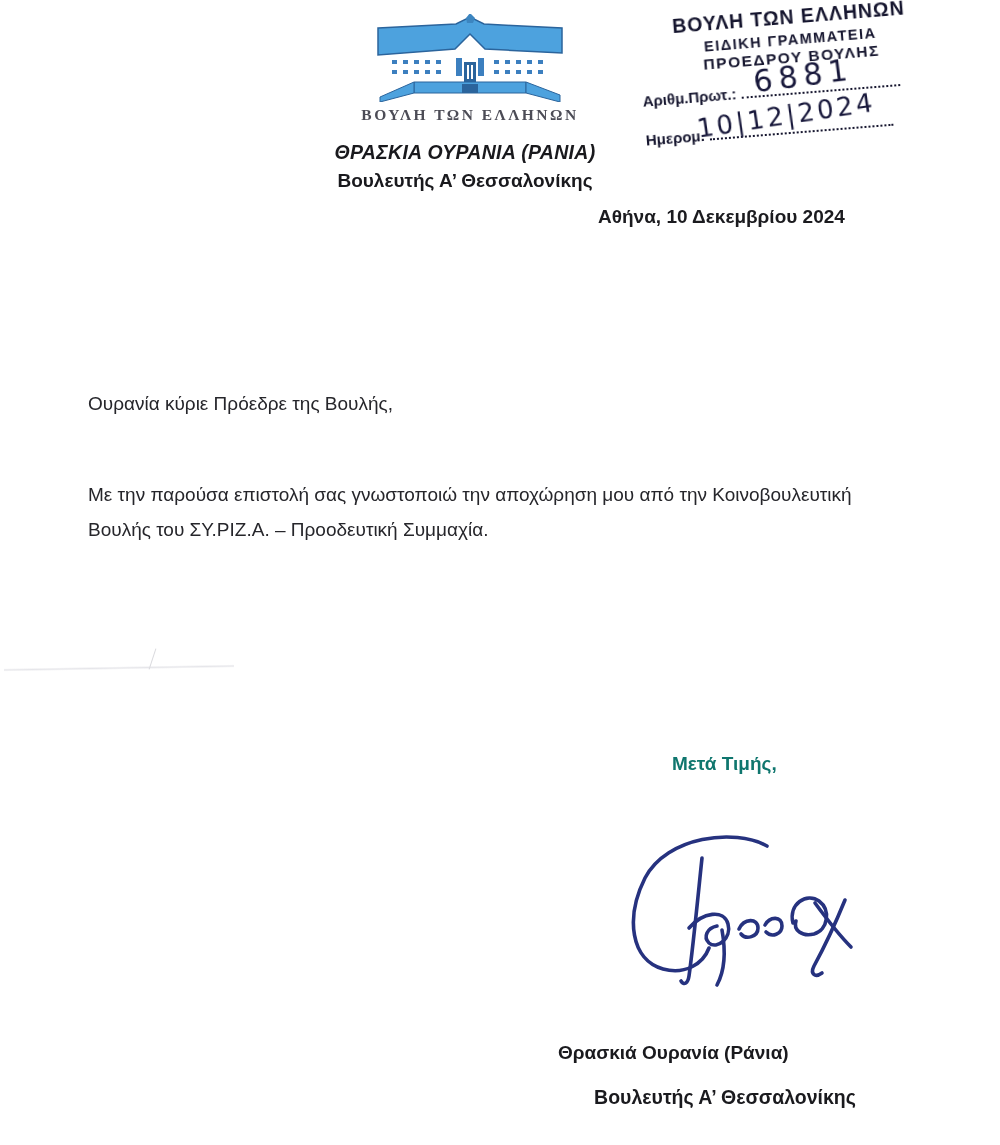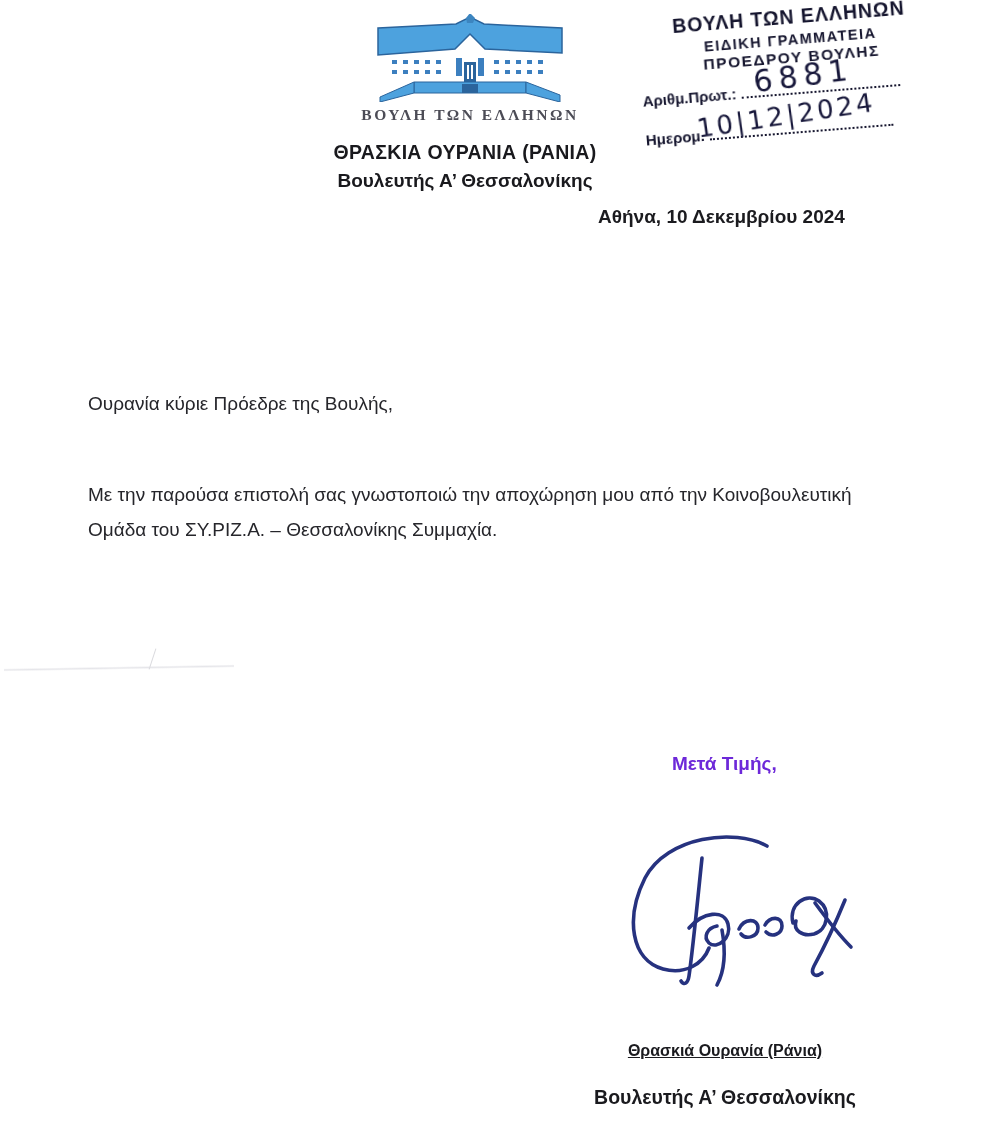--- a/index.html
+++ b/index.html
@@ -9,21 +9,21 @@
   }
   
   .logo-block{position:absolute;left:345px;top:14px;width:250px;text-align:center;}
   .logo-block svg{display:block;margin:0 auto;filter:blur(0.3px);}
   .logo-caption{
     margin-top:4px;font-family:"Liberation Serif","DejaVu Serif",serif;
     font-size:15.5px;font-weight:600;letter-spacing:2.5px;color:#4c4c56;
     filter:blur(0.35px);white-space:nowrap;
   }
   .sender{position:absolute;left:270px;top:141px;width:390px;text-align:center;}
-  .sender-name{font-size:19.5px;font-weight:bold;letter-spacing:0.3px;color:#19191d;}
+  .sender-name{font-size:19.5px;font-weight:bold;letter-spacing:0.3px;color:#19191d;font-style:italic;}
   .sender-title{font-size:19px;font-weight:bold;margin-top:6px;color:#19191d;}
   
   .stamp{
     position:absolute;left:636px;top:18px;width:304px;
     transform:rotate(-4.6deg);transform-origin:left top;
     color:#15152e;text-align:center;filter:blur(0.2px);
   }
   .stamp-line1{font-size:19.5px;font-weight:bold;letter-spacing:1px;white-space:nowrap;}
   .stamp-line2{font-size:14.5px;font-weight:bold;letter-spacing:1.5px;margin-top:3px;}
   .stamp-line3{font-size:15.5px;font-weight:bold;letter-spacing:1.5px;margin-top:1px;}
@@ -40,34 +40,34 @@
     color:#17173a;white-space:nowrap;
   }
   .hand.protocol-value{left:112px;top:-22px;font-size:30px;letter-spacing:6px;transform:rotate(-3deg);}
   .hand.date-value{left:52px;top:-20px;font-size:26px;letter-spacing:3px;transform:rotate(-4deg);}
   
   .dateline{position:absolute;left:598px;top:206px;font-size:19px;font-weight:bold;color:#1b1b1f;white-space:nowrap;}
   .salutation{position:absolute;left:88px;top:393px;margin:0;font-size:19px;color:#26262b;}
   .para{position:absolute;left:88px;margin:0;font-size:19px;line-height:35px;color:#26262b;}
   .p1{top:477px;width:825px;}
   .p2{top:553px;width:860px;}
-  .closing{position:absolute;left:672px;top:753px;font-size:19px;font-weight:bold;color:#6d28d9;}
+  .closing{position:absolute;left:672px;top:753px;font-size:19px;font-weight:bold;color:#0f766e;}
   
   .crease{
     position:absolute;left:4px;top:660px;width:230px;height:16px;
     background:linear-gradient(179deg,rgba(255,255,255,0) 42%,#e6e6ea 50%,rgba(255,255,255,0) 58%);
   }
   .crease::after{
     content:"";position:absolute;left:148px;top:-12px;width:1px;height:22px;
     background:#dadade;transform:rotate(18deg);
   }
   
   .signature{position:absolute;left:605px;top:826px;}
   
-  .sig-name{position:absolute;left:558px;top:1042px;width:334px;text-align:center;font-size:16px;font-weight:bold;color:#1a1a1e;text-decoration:underline;}
+  .sig-name{position:absolute;left:558px;top:1042px;width:334px;font-size:19px;font-weight:bold;color:#1a1a1e;}
   .sig-title{position:absolute;left:558px;top:1086px;width:334px;text-align:center;font-size:19.5px;font-weight:bold;color:#1a1a1e;}
 </style>
 </head>
 <body>
 
 <div class="page">
 
   <div class="logo-block">
     <svg width="196" height="88" viewBox="0 0 196 88">
 
@@ -129,21 +129,21 @@
     <div class="stamp-row date-row">
       <span class="stamp-label">Ημερομ.</span>
       <span class="dots"></span>
       <span class="hand date-value">10|12|2024</span>
     </div>
   </div>
 
   <div class="dateline">Αθήνα, 10 Δεκεμβρίου 2024</div>
 
   <p class="salutation">Ουρανία κύριε Πρόεδρε της Βουλής,</p>
-  <p class="para p1">Με την παρούσα επιστολή σας γνωστοποιώ την αποχώρηση μου από την Κοινοβουλευτική Ομάδα του ΣΥ.ΡΙΖ.Α. – Θεσσαλονίκης Συμμαχία.</p>
+  <p class="para p1">Με την παρούσα επιστολή σας γνωστοποιώ την αποχώρηση μου από την Κοινοβουλευτική Βουλής του ΣΥ.ΡΙΖ.Α. – Προοδευτική Συμμαχία.</p>
 
   <div class="crease"></div>
 
   <div class="closing">Μετά Τιμής,</div>
 
   <svg class="signature" width="256" height="168" viewBox="0 0 256 168" fill="none">
     <g stroke="#26327f" stroke-width="3.6" stroke-linecap="round" fill="none">
 
       <path d="M162,20 C130,2 62,10 40,52 C20,92 26,134 58,143 C80,149 98,138 104,122"></path>
 

